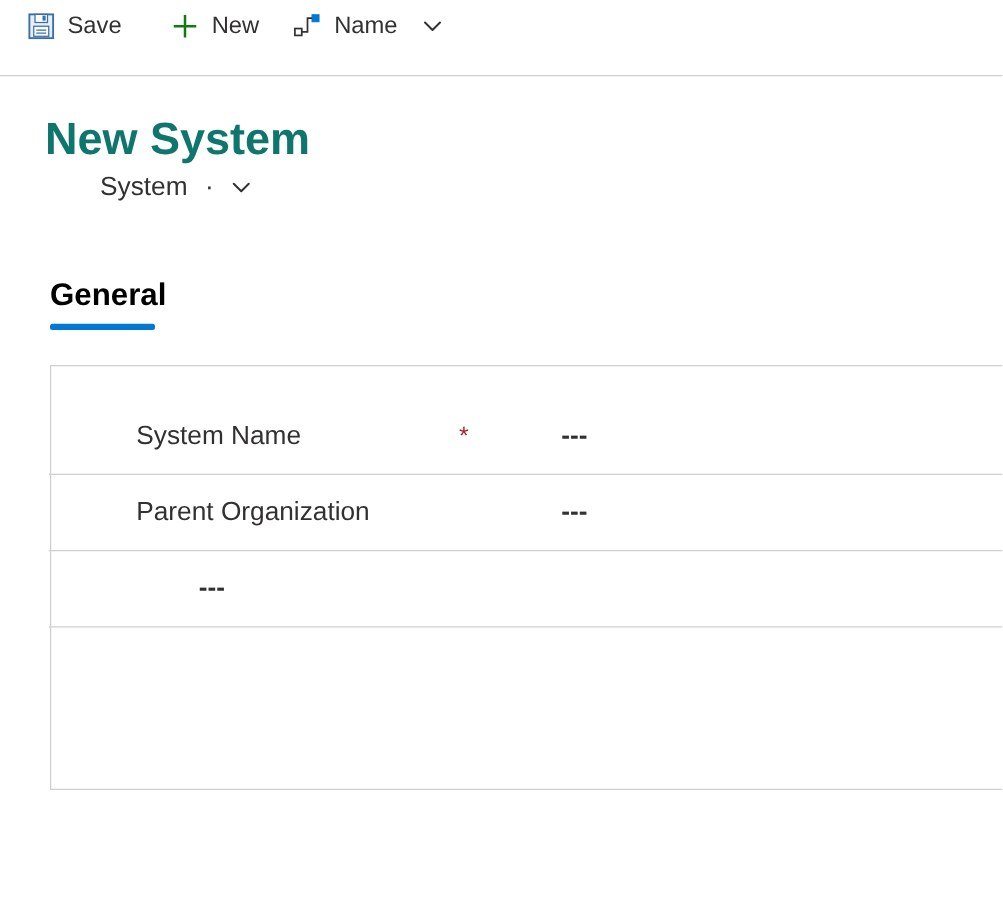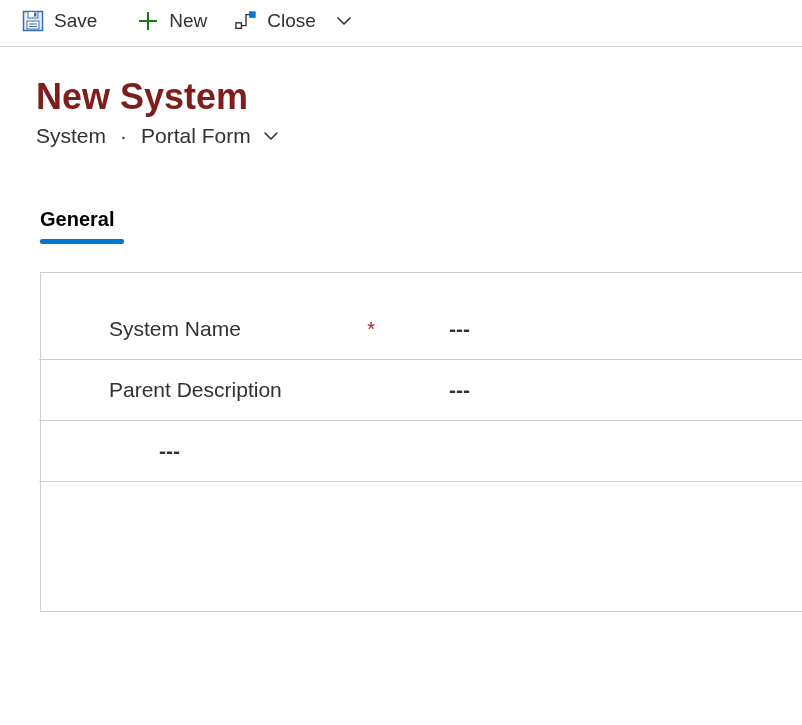--- a/index.html
+++ b/index.html
@@ -6,21 +6,21 @@
     body {
       font-family: "Segoe UI", -apple-system, BlinkMacSystemFont, sans-serif;
       background: #ffffff;
       color: #323130;
       width: 802px;
       overflow: hidden;
     }
     .toolbar {
       display: flex;
       align-items: center;
-      padding: 10px 22px 14px 22px;
+      padding: 10px 22px 28px 22px;
       gap: 28px;
       border-bottom: 1px solid #d2d0ce;
     }
     .toolbar-item {
       display: flex;
       align-items: center;
       gap: 10px;
       cursor: pointer;
       font-size: 19px;
       color: #323130;
@@ -36,40 +36,41 @@
     .flow-chevron {
       margin-left: 10px;
       display: inline-flex;
     }
     .header {
       padding: 28px 24px 8px 36px;
     }
     .page-title {
       font-size: 36px;
       font-weight: 600;
-      color: #7f1d1d;
+      color: #0f766e;
       line-height: 1.2;
     }
     .breadcrumb-row {
       display: flex;
       align-items: center;
       gap: 12px;
       margin-top: 6px;
       font-size: 21px;
       color: #323130;
+      margin-left: 44px;
     }
     .breadcrumb-dot {
       margin: 0 2px;
     }
     .tabs {
       padding: 52px 0 0 40px;
     }
     .tab {
       display: inline-block;
-      font-size: 20px;
+      font-size: 25px;
       font-weight: 600;
       color: #000;
       padding-bottom: 10px;
       cursor: pointer;
     }
     .tab-underline {
       width: 84px;
       height: 5px;
       background: #0078d4;
       border-radius: 2px;
@@ -141,35 +142,34 @@
   </div>
 
   <div class="toolbar-item">
     <span class="icon">
       <svg width="24" height="24" viewBox="0 0 24 24">
         <rect x="1" y="14" width="6" height="6" fill="none" stroke="#323130" stroke-width="1.5"></rect>
         <rect x="16" y="2" width="6" height="6" fill="#0078d4" stroke="#0078d4" stroke-width="1"></rect>
         <path d="M7 17 L12 17 L12 5 L16 5" fill="none" stroke="#323130" stroke-width="1.5"></path>
       </svg>
     </span>
-    <span>Close</span>
+    <span>Name</span>
     <span class="flow-chevron">
       <svg width="16" height="16" viewBox="0 0 16 16">
         <path d="M2 5 L8 11 L14 5" fill="none" stroke="#323130" stroke-width="1.6" stroke-linecap="round" stroke-linejoin="round"></path>
       </svg>
     </span>
   </div>
 </div>
 
 <div class="header">
   <div class="page-title">New System</div>
   <div class="breadcrumb-row">
     <span>System</span>
     <span class="breadcrumb-dot">·</span>
-    <span>Portal Form</span>
     <span>
       <svg width="16" height="16" viewBox="0 0 16 16">
         <path d="M2 5 L8 11 L14 5" fill="none" stroke="#323130" stroke-width="1.6" stroke-linecap="round" stroke-linejoin="round"></path>
       </svg>
     </span>
   </div>
 </div>
 
 <div class="tabs">
   <div class="tab">General</div>
@@ -179,20 +179,20 @@
 <div class="form-card">
   <div class="form-row">
     <div class="form-label">
       <span>System Name</span>
       <span class="required-mark">*</span>
     </div>
     <div class="form-value">---</div>
   </div>
   <div class="form-row">
     <div class="form-label">
-      <span>Parent Description</span>
+      <span>Parent Organization</span>
     </div>
     <div class="form-value">---</div>
   </div>
   <div class="form-row">
     <div class="form-value">---</div>
   </div>
 </div>
 
 </body></html>

